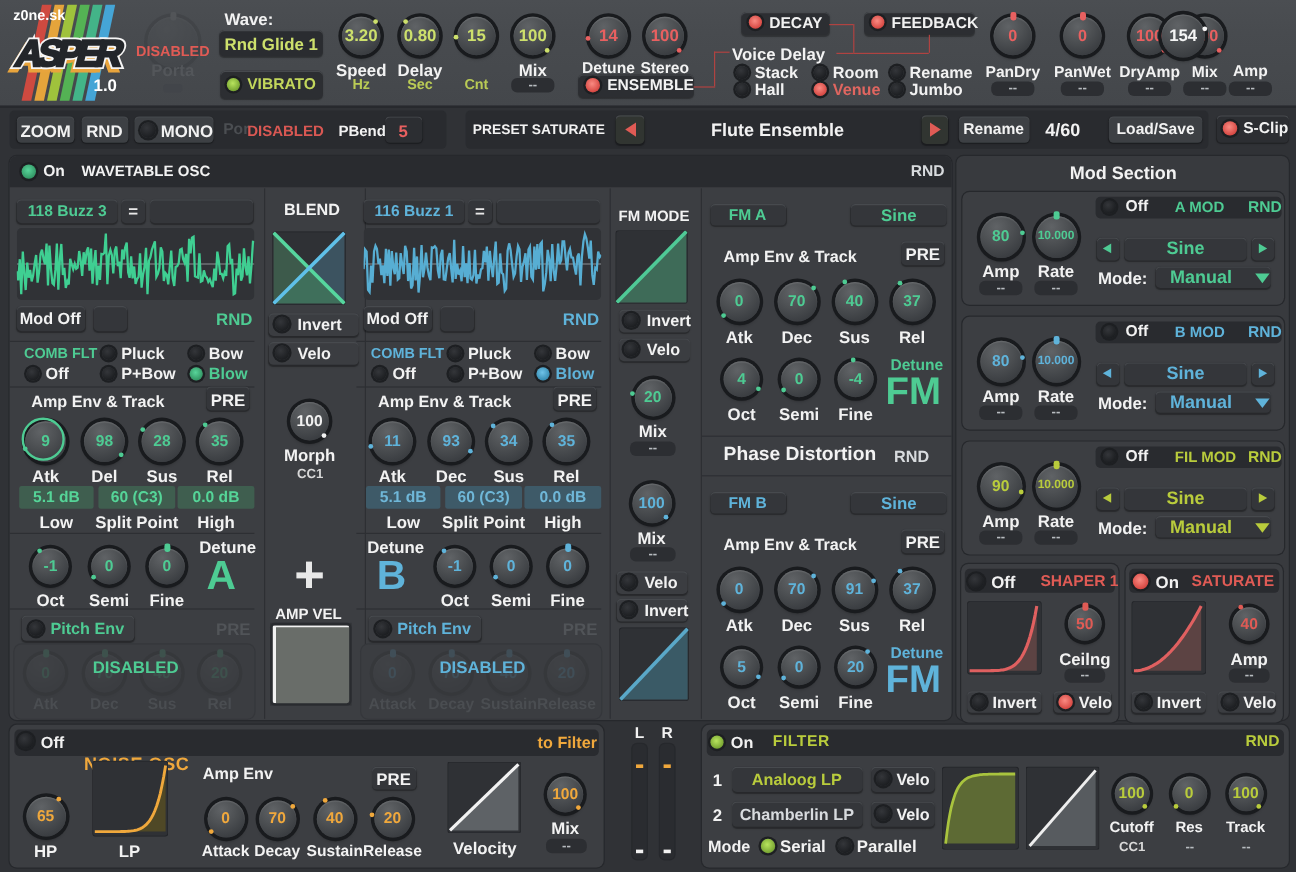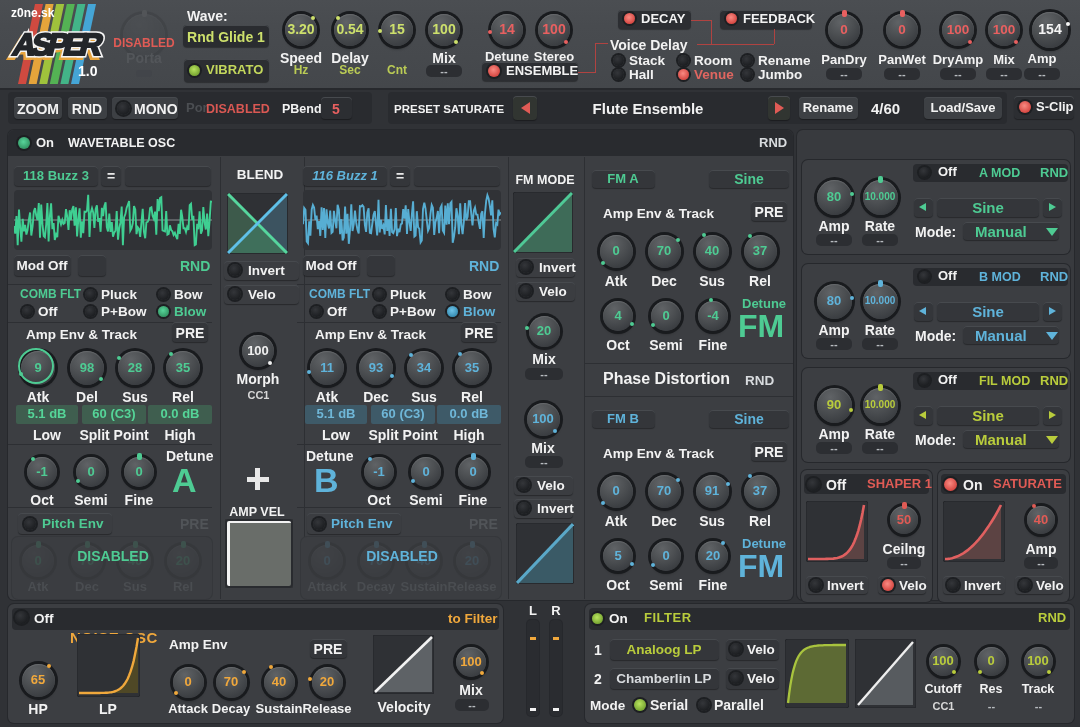--- a/index.html
+++ b/index.html
@@ -51,21 +51,21 @@
 <div class="t" style="left:206px;top:63px;font-size:13px;color:#c3d75c;font-weight:bold;">VIBRATO</div>
 <div class="knob" style="left:285.0px;top:14.0px;width:32px;height:32px;">
       <div class="kb" style="width:32px;height:32px;"></div>
       <div class="kv" style="top:7.32px;width:32px;font-size:14px;color:#cde06c;">3.20</div>
       <div class="kd" style="left:25.770815280171306px;top:1.729184719828691px;background:#cde06c;"></div>
     </div>
 <div class="t" style="left:201px;top:50px;font-size:14px;color:#f2f2f2;font-weight:bold;width:200px;text-align:center;">Speed</div>
 <div class="t" style="left:201px;top:64px;font-size:12px;color:#bACB55;font-weight:bold;width:200px;text-align:center;">Hz</div>
 <div class="knob" style="left:334.0px;top:14.0px;width:32px;height:32px;">
       <div class="kb" style="width:32px;height:32px;"></div>
-      <div class="kv" style="top:7.32px;width:32px;font-size:14px;color:#cde06c;">0.54</div>
+      <div class="kv" style="top:7.32px;width:32px;font-size:14px;color:#cde06c;">0.80</div>
       <div class="kd" style="left:1.7291847198286927px;top:1.729184719828691px;background:#cde06c;"></div>
     </div>
 <div class="t" style="left:250px;top:50px;font-size:14px;color:#f2f2f2;font-weight:bold;width:200px;text-align:center;">Delay</div>
 <div class="t" style="left:250px;top:64px;font-size:12px;color:#bACB55;font-weight:bold;width:200px;text-align:center;">Sec</div>
 <div class="knob" style="left:381.0px;top:14.0px;width:32px;height:32px;">
       <div class="kb" style="width:32px;height:32px;"></div>
       <div class="kv" style="top:7.32px;width:32px;font-size:14px;color:#cde06c;">15</div>
       <div class="kd" style="left:-3.2085888544170125px;top:14.935860053650131px;background:#cde06c;"></div>
     </div>
 <div class="t" style="left:297px;top:64px;font-size:12px;color:#bACB55;font-weight:bold;width:200px;text-align:center;">Cnt</div>
@@ -149,21 +149,21 @@
     </div>
 <div class="knob" style="left:988.0px;top:14.0px;width:32px;height:32px;">
       <div class="kb" style="width:32px;height:32px;"></div>
       <div class="kv" style="top:7.630000000000001px;width:32px;font-size:13.5px;color:#e86060;">100</div>
       <div class="kd" style="left:25.77081528017131px;top:25.770815280171306px;background:#e86060;"></div>
     </div>
 <div class="t" style="left:904px;top:53px;font-size:13px;color:#f2f2f2;font-weight:bold;width:200px;text-align:center;">Mix</div>
 <div class="" style="left:986px;top:68px;width:36px;height:12px;background:#2c2e32;border-radius:5px;">
       <div class="t" style="left:0;top:-0.5px;width:36px;text-align:center;font-size:11px;color:#b8bcc0;font-weight:bold;">--</div>
     </div>
-<div class="knob" style="left:1032px;top:12.0px;width:36px;height:36px;">
+<div class="knob" style="left:968px;top:12.0px;width:36px;height:36px;">
       <div class="kb" style="width:36px;height:36px;"></div>
       <div class="kv" style="top:9.32px;width:36px;font-size:14px;color:#f5f5f5;">154</div>
       <div class="kd" style="left:33.91979036329767px;top:10.194937610268001px;background:#f5f5f5;"></div>
     </div>
 <div class="t" style="left:942px;top:52px;font-size:13px;color:#f2f2f2;font-weight:bold;width:200px;text-align:center;">Amp</div>
 <div class="" style="left:1024px;top:68px;width:36px;height:12px;background:#2c2e32;border-radius:5px;">
       <div class="t" style="left:0;top:-0.5px;width:36px;text-align:center;font-size:11px;color:#b8bcc0;font-weight:bold;">--</div>
     </div>
 <div class="" style="left:8px;top:92px;width:364px;height:32px;background:#292b2f;border-radius:4px;"></div>
 <div class="" style="left:14px;top:97px;width:48px;height:22px;background:#3d4044;border-radius:4px;box-shadow:inset 0 1px 0 #474a4e, 0 1px 1px rgba(0,0,0,.35);"></div>
@@ -224,21 +224,21 @@
 <div class="" style="left:158px;top:289px;width:11px;height:11px;border-radius:50%;background:radial-gradient(circle at 40% 35%, #34363a, #1b1d20 75%);box-shadow:0 0 0 2px #1d1f22;"></div>
 <div class="t" style="left:174px;top:287px;font-size:13.5px;color:#f2f2f2;font-weight:bold;">Bow</div>
 <div class="" style="left:22px;top:306px;width:11px;height:11px;border-radius:50%;background:radial-gradient(circle at 40% 35%, #34363a, #1b1d20 75%);box-shadow:0 0 0 2px #1d1f22;"></div>
 <div class="t" style="left:38px;top:304px;font-size:13.5px;color:#f2f2f2;font-weight:bold;">Off</div>
 <div class="" style="left:85px;top:306px;width:11px;height:11px;border-radius:50%;background:radial-gradient(circle at 40% 35%, #34363a, #1b1d20 75%);box-shadow:0 0 0 2px #1d1f22;"></div>
 <div class="t" style="left:101px;top:304px;font-size:13.5px;color:#f2f2f2;font-weight:bold;">P+Bow</div>
 <div class="" style="left:158px;top:306px;width:11px;height:11px;border-radius:50%;background:radial-gradient(circle at 45% 40%, #58d49a, #2e8f5e 80%);box-shadow:0 0 0 2px #1d1f22;"></div>
 <div class="t" style="left:174px;top:304px;font-size:13.5px;color:#4ecb93;font-weight:bold;">Blow</div>
 <div class="" style="left:8px;top:322px;width:204px;height:1px;background:#2d2f33;"></div>
 <div class="" style="left:303px;top:166px;width:84px;height:20px;background:#34363a;border-radius:4px;box-shadow:inset 0 1px 0 #474a4e, 0 1px 1px rgba(0,0,0,.35);"></div>
-<div class="t" style="left:245px;top:169px;font-size:13px;color:#5fb3da;font-weight:bold;width:200px;text-align:center;font-style:italic;">116 Buzz 1</div>
+<div class="t" style="left:245px;top:169px;font-size:13px;color:#5fb3da;font-weight:bold;width:200px;text-align:center;">116 Buzz 1</div>
 <div class="" style="left:390px;top:166px;width:20px;height:20px;background:#34363a;border-radius:4px;box-shadow:inset 0 1px 0 #474a4e, 0 1px 1px rgba(0,0,0,.35);"></div>
 <div class="t" style="left:300px;top:168px;font-size:14px;color:#e8e8e8;font-weight:bold;width:200px;text-align:center;">=</div>
 <div class="" style="left:414px;top:166px;width:86px;height:20px;background:#34363a;border-radius:4px;box-shadow:inset 0 1px 0 #474a4e, 0 1px 1px rgba(0,0,0,.35);"></div>
 <svg style="left:303px;top:190px;" width="198" height="60" viewBox="0 0 198 60">
       <rect width="198" height="60" rx="4" fill="#303236"></rect>
       <line x1="0" y1="30" x2="198" y2="30" stroke="#8b8f93" stroke-width="1"></line>
       <polyline points="0.0,34.3 1.2,17.9 2.5,19.7 3.7,51.5 5.0,53.3 6.2,31.4 7.4,45.6 8.7,19.5 9.9,14.9 11.1,17.4 12.4,30.0 13.6,25.5 14.8,39.2 16.1,31.2 17.3,45.9 18.6,17.3 19.8,40.0 21.0,18.0 22.3,48.0 23.5,19.3 24.8,33.1 26.0,38.5 27.2,20.5 28.5,42.9 29.7,41.8 30.9,20.9 32.2,30.8 33.4,38.3 34.6,14.8 35.9,19.8 37.1,44.2 38.4,29.2 39.6,50.4 40.8,47.6 42.1,16.5 43.3,43.7 44.5,23.7 45.8,53.8 47.0,40.0 48.3,14.2 49.5,41.0 50.7,34.3 52.0,20.5 53.2,32.9 54.5,39.8 55.7,43.4 56.9,16.2 58.2,16.5 59.4,15.2 60.6,16.9 61.9,35.2 63.1,41.9 64.3,22.6 65.6,18.2 66.8,42.8 68.1,43.2 69.3,33.9 70.5,25.0 71.8,21.0 73.0,34.1 74.2,45.4 75.5,9.8 76.7,42.4 78.0,29.9 79.2,38.8 80.4,35.6 81.7,44.4 82.9,15.0 84.2,41.0 85.4,29.4 86.6,46.0 87.9,18.8 89.1,42.0 90.3,43.1 91.6,39.3 92.8,18.1 94.0,46.2 95.3,38.6 96.5,42.1 97.8,34.4 99.0,33.5 100.2,19.1 101.5,28.7 102.7,15.4 104.0,44.0 105.2,19.1 106.4,31.7 107.7,40.9 108.9,24.0 110.1,11.3 111.4,46.5 112.6,45.5 113.8,21.2 115.1,37.3 116.3,38.6 117.6,52.4 118.8,50.5 120.0,19.0 121.3,12.8 122.5,18.4 123.8,30.6 125.0,40.7 126.2,37.9 127.5,23.6 128.7,14.9 129.9,17.7 131.2,45.0 132.4,32.2 133.7,27.8 134.9,21.0 136.1,43.2 137.4,17.9 138.6,15.5 139.8,40.5 141.1,42.8 142.3,15.5 143.6,34.8 144.8,13.3 146.0,34.2 147.3,13.3 148.5,11.8 149.7,52.8 151.0,46.7 152.2,37.2 153.4,18.2 154.7,26.2 155.9,44.3 157.2,13.3 158.4,35.3 159.6,44.1 160.9,31.1 162.1,13.0 163.3,30.1 164.6,26.9 165.8,11.1 167.1,11.1 168.3,24.1 169.5,35.3 170.8,20.6 172.0,17.5 173.2,24.5 174.5,24.7 175.7,32.2 177.0,38.8 178.2,23.7 179.4,21.2 180.7,47.9 181.9,24.1 183.2,10.9 184.4,5.2 185.6,8.6 186.9,16.4 188.1,25.4 189.3,10.4 190.6,39.1 191.8,47.4 193.1,33.2 194.3,34.5 195.5,19.7 196.8,24.2 198.0,22.4" fill="none" stroke="#57aed3" stroke-width="1.9"></polyline>
     </svg>
 <div class="" style="left:303px;top:255px;width:57px;height:21px;background:#34363a;border-radius:4px;box-shadow:inset 0 1px 0 #474a4e, 0 1px 1px rgba(0,0,0,.35);"></div>
 <div class="t" style="left:231px;top:258px;font-size:13.5px;color:#f2f2f2;font-weight:bold;width:200px;text-align:center;">Mod Off</div>
@@ -604,20 +604,21 @@
 <div class="t" style="left:566px;top:577px;font-size:14px;color:#f2f2f2;font-weight:bold;width:200px;text-align:center;">Semi</div>
 <div class="knob" style="left:698.0px;top:541.0px;width:30px;height:30px;">
       <div class="kb" style="width:30px;height:30px;"></div>
       <div class="kv" style="top:6.9399999999999995px;width:30px;font-size:13px;color:#5fb3da;">20</div>
       <div class="kd" style="left:23.034601754984628px;top:0.4932889100963518px;background:#5fb3da;"></div>
     </div>
 <div class="t" style="left:613px;top:577px;font-size:14px;color:#f2f2f2;font-weight:bold;width:200px;text-align:center;">Fine</div>
 <div class="t" style="left:742px;top:537px;font-size:13px;color:#5fb3da;font-weight:bold;">Detune</div>
 <div class="t" style="left:738px;top:548px;font-size:32px;color:#5fb3da;font-weight:bold;">FM</div>
 <div class="" style="left:797px;top:130px;width:277px;height:470px;background:#383a3e;border-radius:6px;box-shadow:0 0 0 1px #26282c;"></div>
+<div class="t" style="left:836px;top:136px;font-size:15px;color:#f2f2f2;font-weight:bold;width:200px;text-align:center;">Mod Section</div>
 <div class="" style="left:802px;top:160px;width:268px;height:94px;background:#3c3e42;border-radius:6px;box-shadow:0 0 0 1px #26282c;"></div>
 <div class="" style="left:913px;top:164px;width:155px;height:18px;background:#292b2f;border-radius:4px;"></div>
 <div class="" style="left:919px;top:167px;width:11px;height:11px;border-radius:50%;background:radial-gradient(circle at 40% 35%, #34363a, #1b1d20 75%);box-shadow:0 0 0 2px #1d1f22;"></div>
 <div class="t" style="left:938px;top:165px;font-size:13px;color:#f2f2f2;font-weight:bold;">Off</div>
 <div class="t" style="left:979px;top:166px;font-size:12.5px;color:#4ecb93;font-weight:bold;">A MOD</div>
 <div class="t" style="left:1040px;top:166px;font-size:13px;color:#4ecb93;font-weight:bold;">RND</div>
 <div class="knob" style="left:816.5px;top:179.5px;width:35px;height:35px;">
       <div class="kb" style="width:35px;height:35px;"></div>
       <div class="kv" style="top:9.44px;width:35px;font-size:13px;color:#4ecb93;">80</div>
       <div class="kd" style="left:33.522234301010045px;top:12.355962396755729px;background:#4ecb93;"></div>

